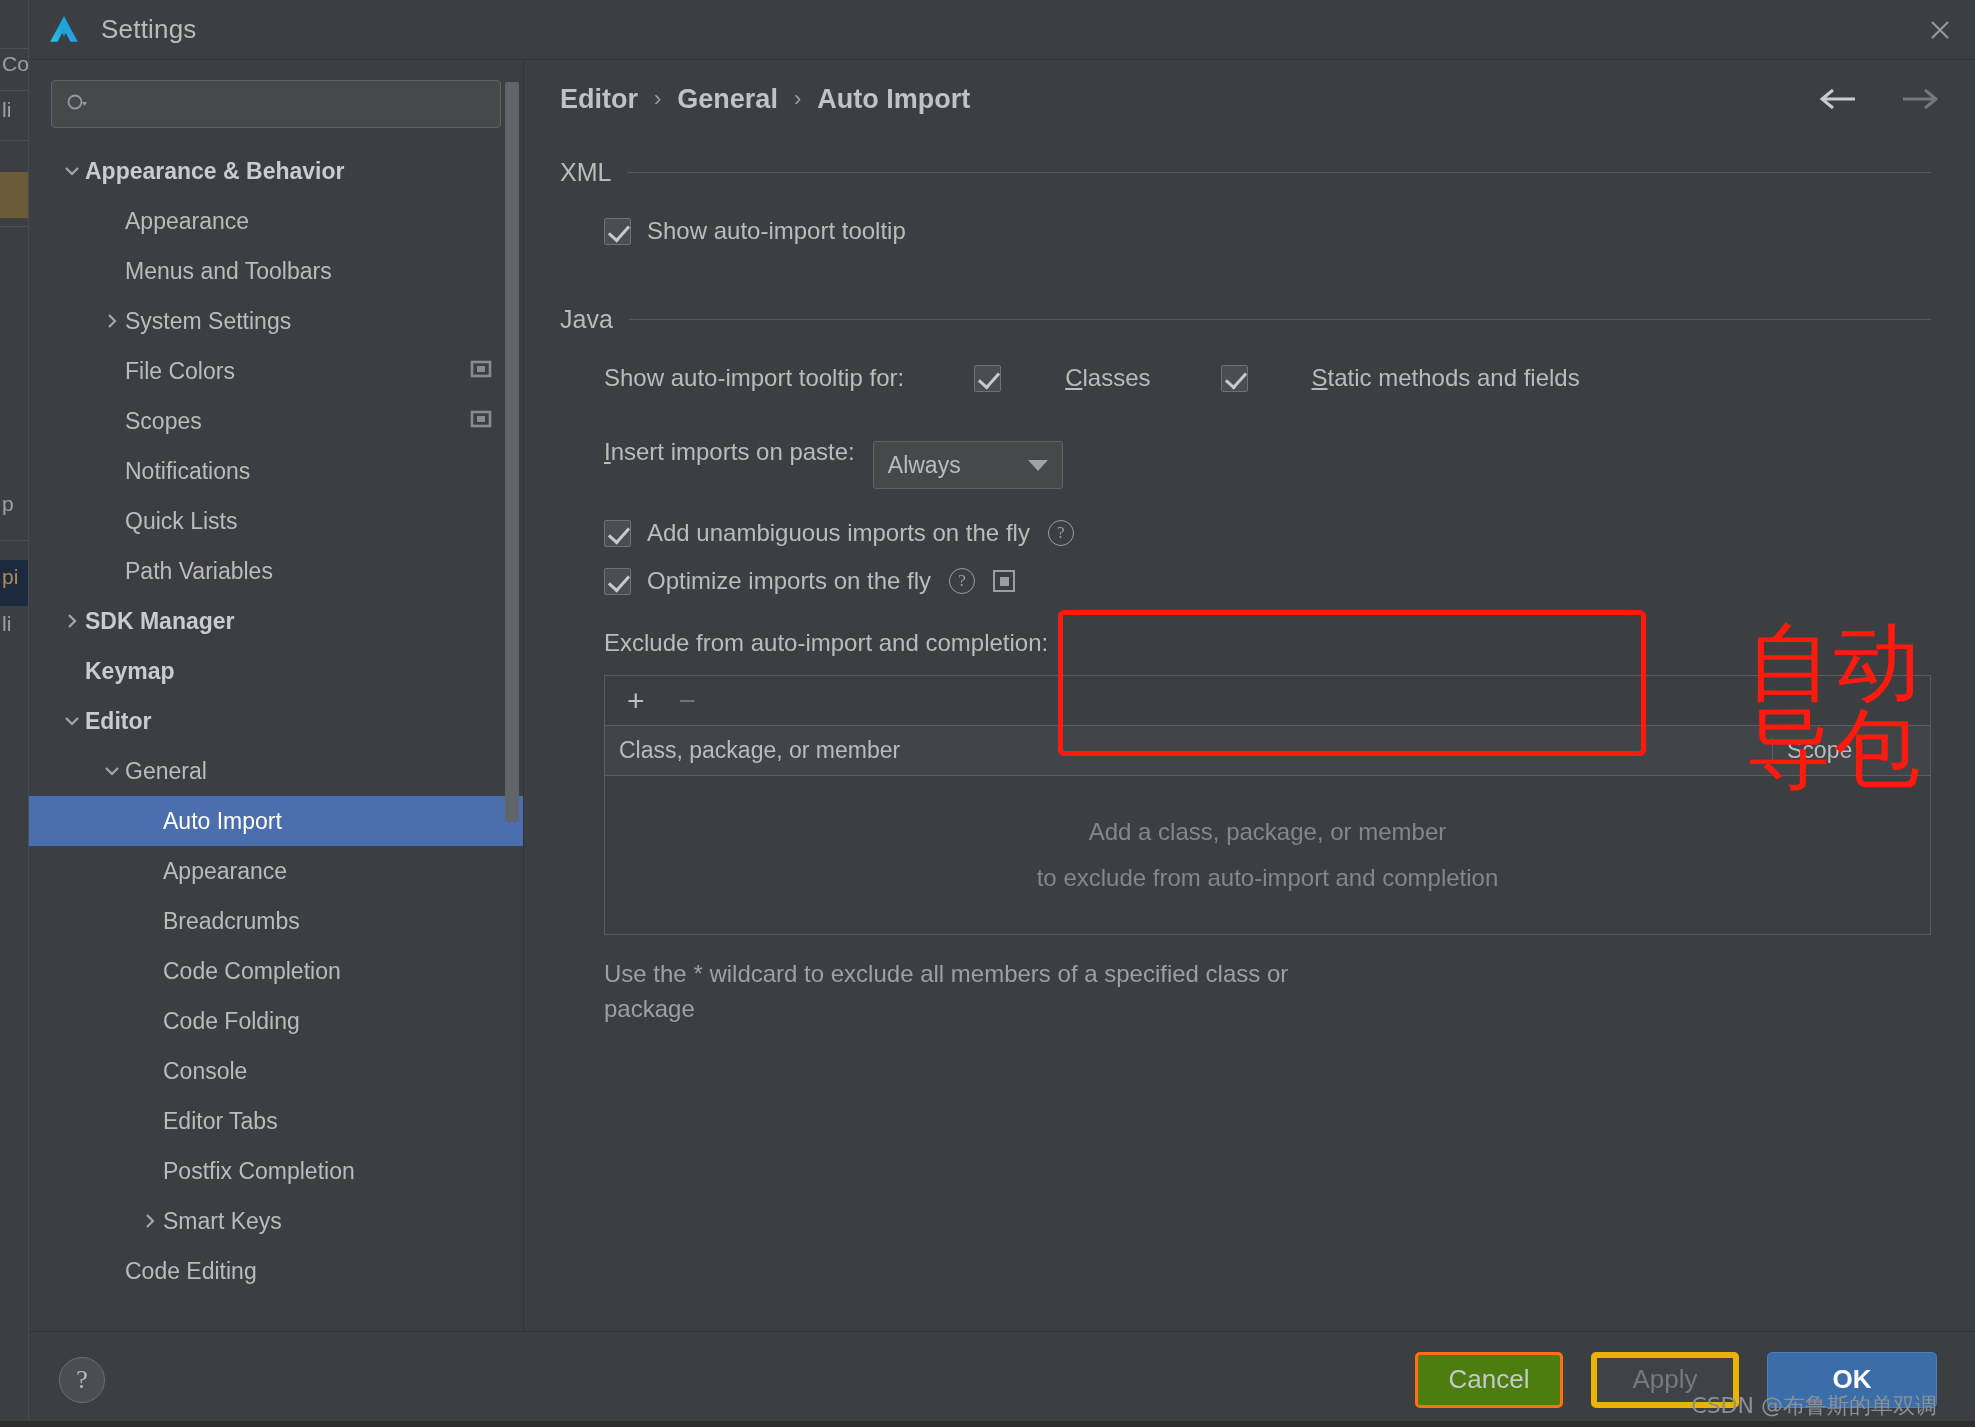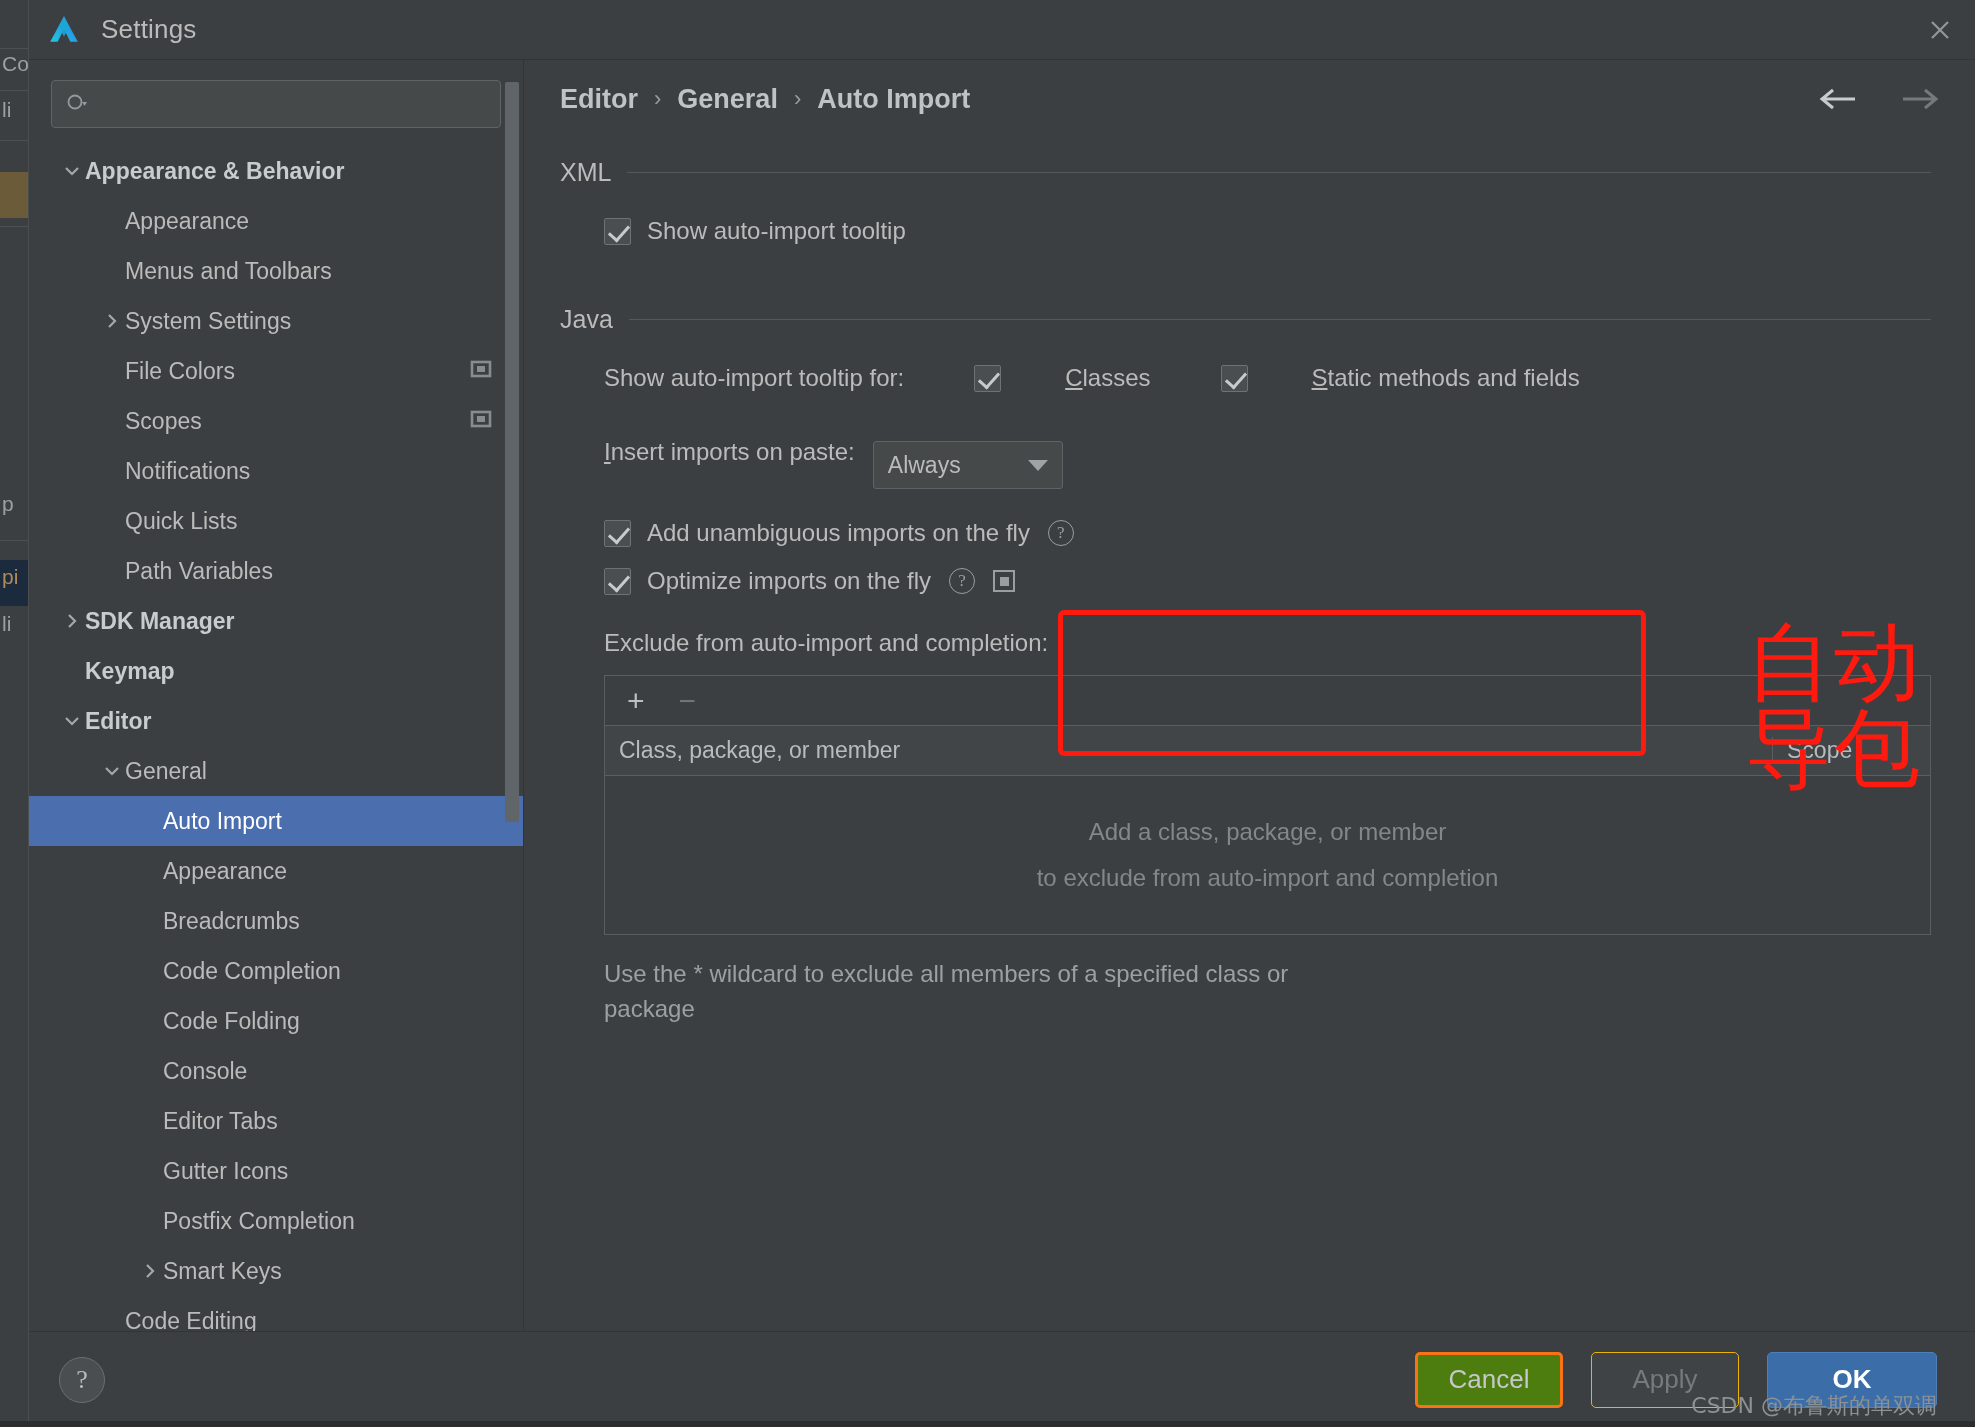--- a/index.html
+++ b/index.html
@@ -209,21 +209,21 @@
     justify-content: center; font-size: 26px; color: #bbbbbb; cursor: pointer;
     font-family: "Liberation Serif", serif;
   }
   #footer-buttons { margin-left: auto; display: flex; align-items: center; gap: 28px; }
   .btn {
     height: 56px; min-width: 148px; border-radius: 5px; display: flex;
     align-items: center; justify-content: center; font-size: 26px; cursor: pointer;
     padding: 0 26px;
   }
   .btn.secondary { background: #4d7c0f; border: 3px solid #f97316; color: #c6c9cb; }
-  .btn.disabled { background: #3f4345; border: 1px solid #eab308; color: #757a7d; cursor: default; }
+  .btn.disabled { background: #3f4345; border: 6px solid #eab308; color: #757a7d; cursor: default; }
   .btn.primary { background: #3b6ea8; border: 1px solid #4d7fb8; color: #ffffff; font-weight: bold; min-width: 170px; }
 
   #watermark {
     position: absolute; right: 38px; bottom: 6px; font-size: 22px; color: #8d9194;
     font-family: "DejaVu Sans", sans-serif; z-index: 30; pointer-events: none;
   }
   #bottom-strip {
     position: absolute; left: 0; bottom: 0; width: 1975px; height: 6px;
     background: #2b2d2e; z-index: 40;
   }
@@ -405,25 +405,20 @@
             <span class="tree-label">Console</span>
           </div>
           <div class="tree-row">
             <div style="width: 108px; flex: 0 0 auto;"></div>
             <span class="arrow"></span>
             <span class="tree-label">Editor Tabs</span>
           </div>
           <div class="tree-row">
             <div style="width: 108px; flex: 0 0 auto;"></div>
             <span class="arrow"></span>
-            <span class="tree-label">Gutter Icons</span>
-          </div>
-          <div class="tree-row">
-            <div style="width: 108px; flex: 0 0 auto;"></div>
-            <span class="arrow"></span>
             <span class="tree-label">Postfix Completion</span>
           </div>
           <div class="tree-row">
             <div style="width: 108px; flex: 0 0 auto;"></div>
             <span class="arrow">
               <svg width="22" height="22" viewBox="0 0 22 22">
                 <path d="M8 5 L14 11 L8 17" stroke="#b7babc" stroke-width="2.2" fill="none"></path>
               </svg>
             </span>
             <span class="tree-label">Smart Keys</span>

